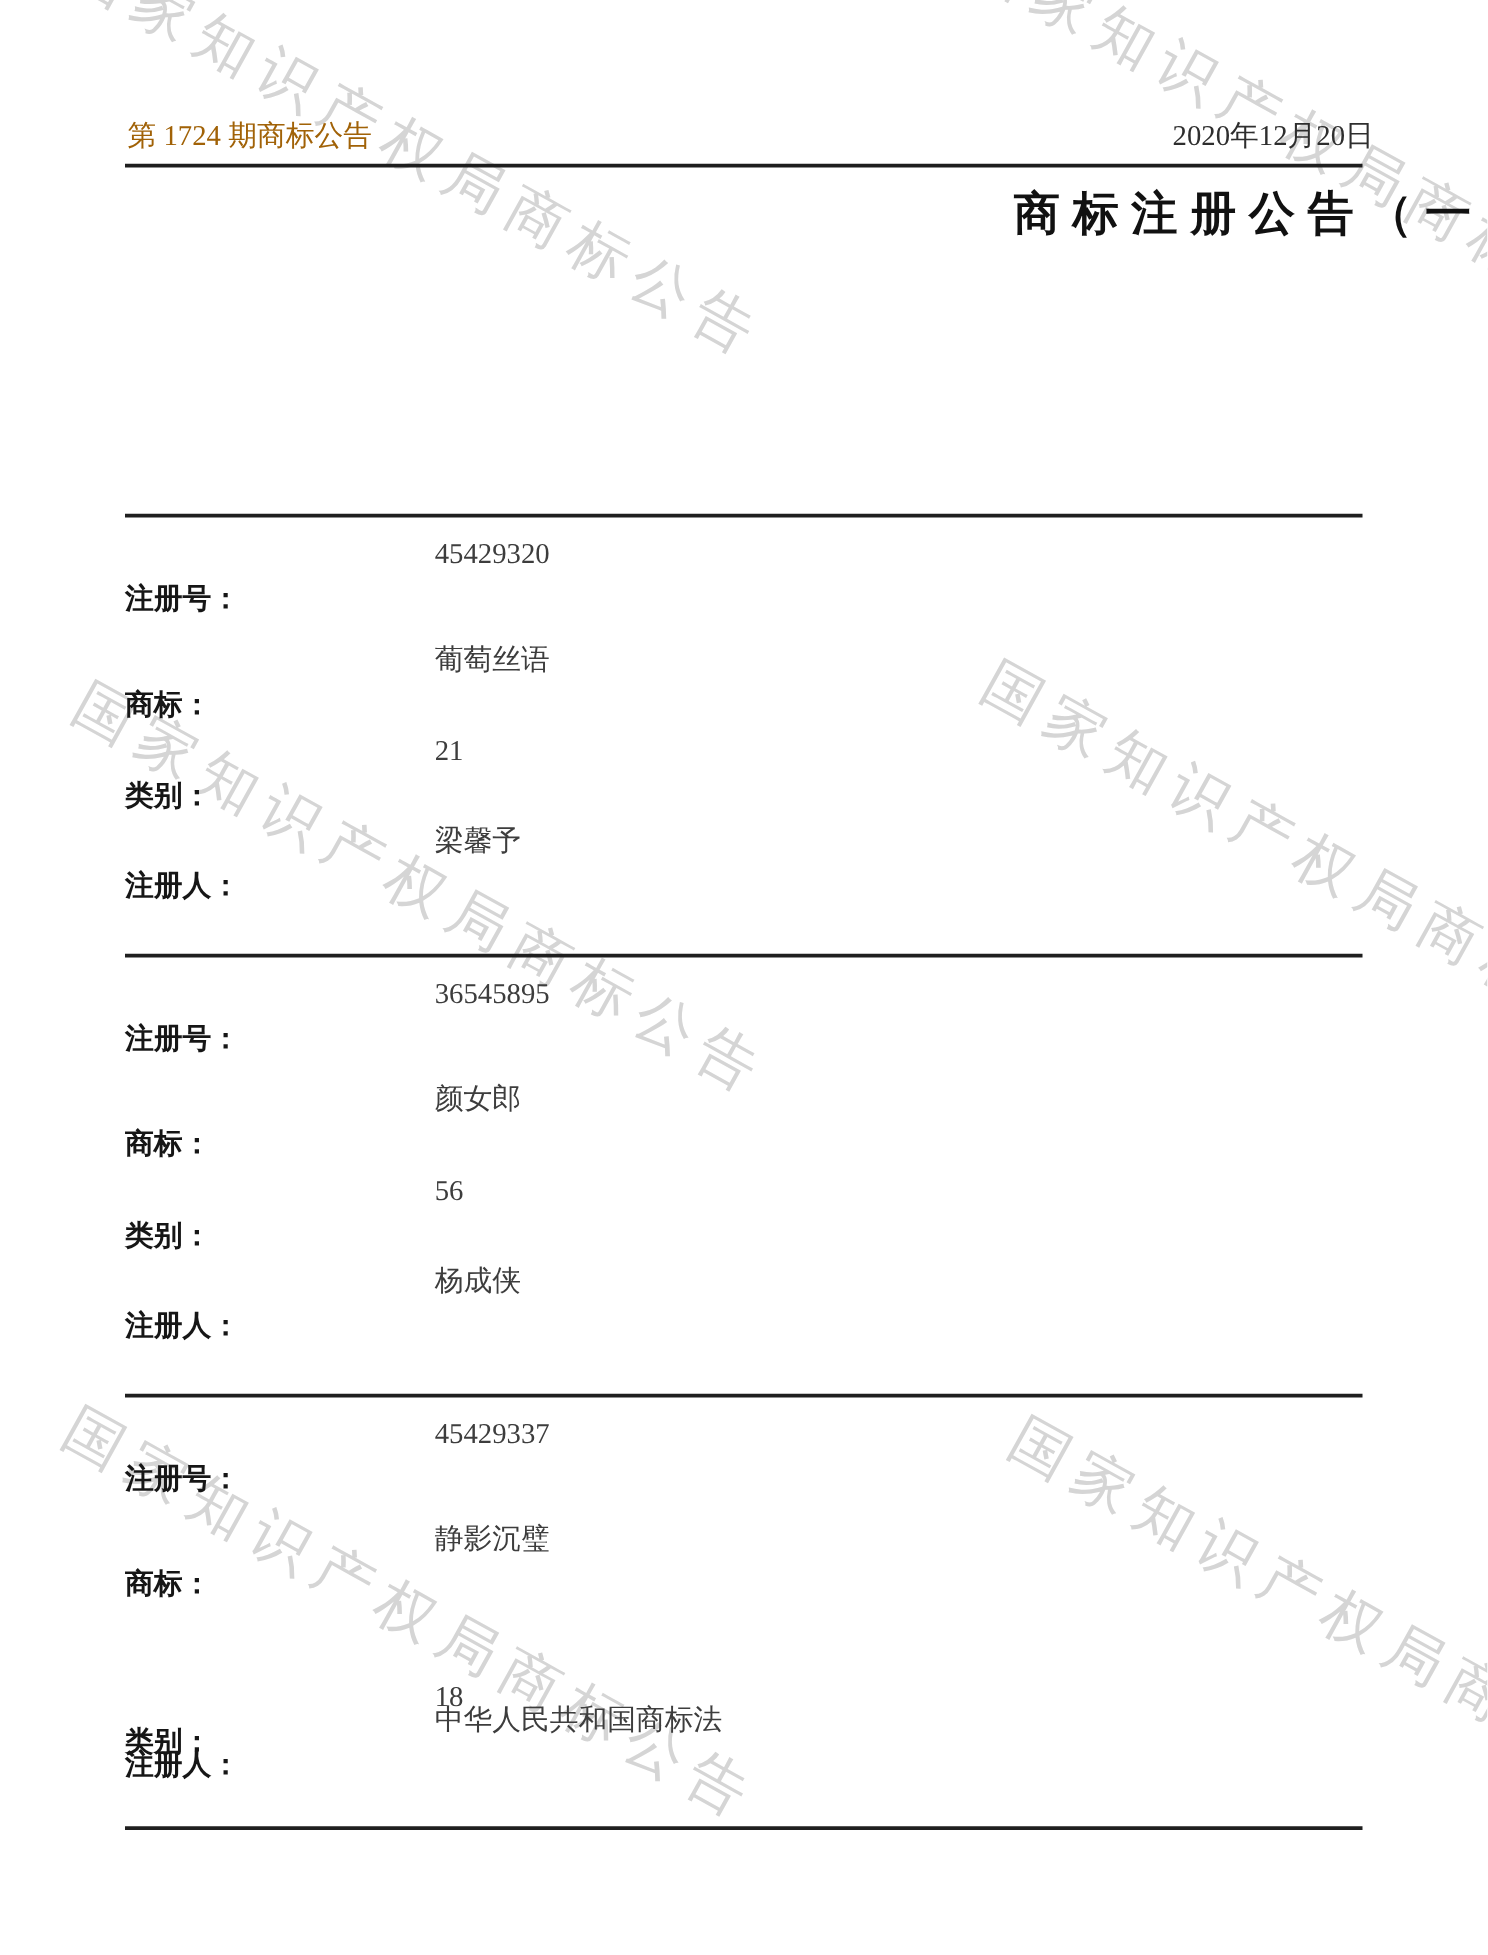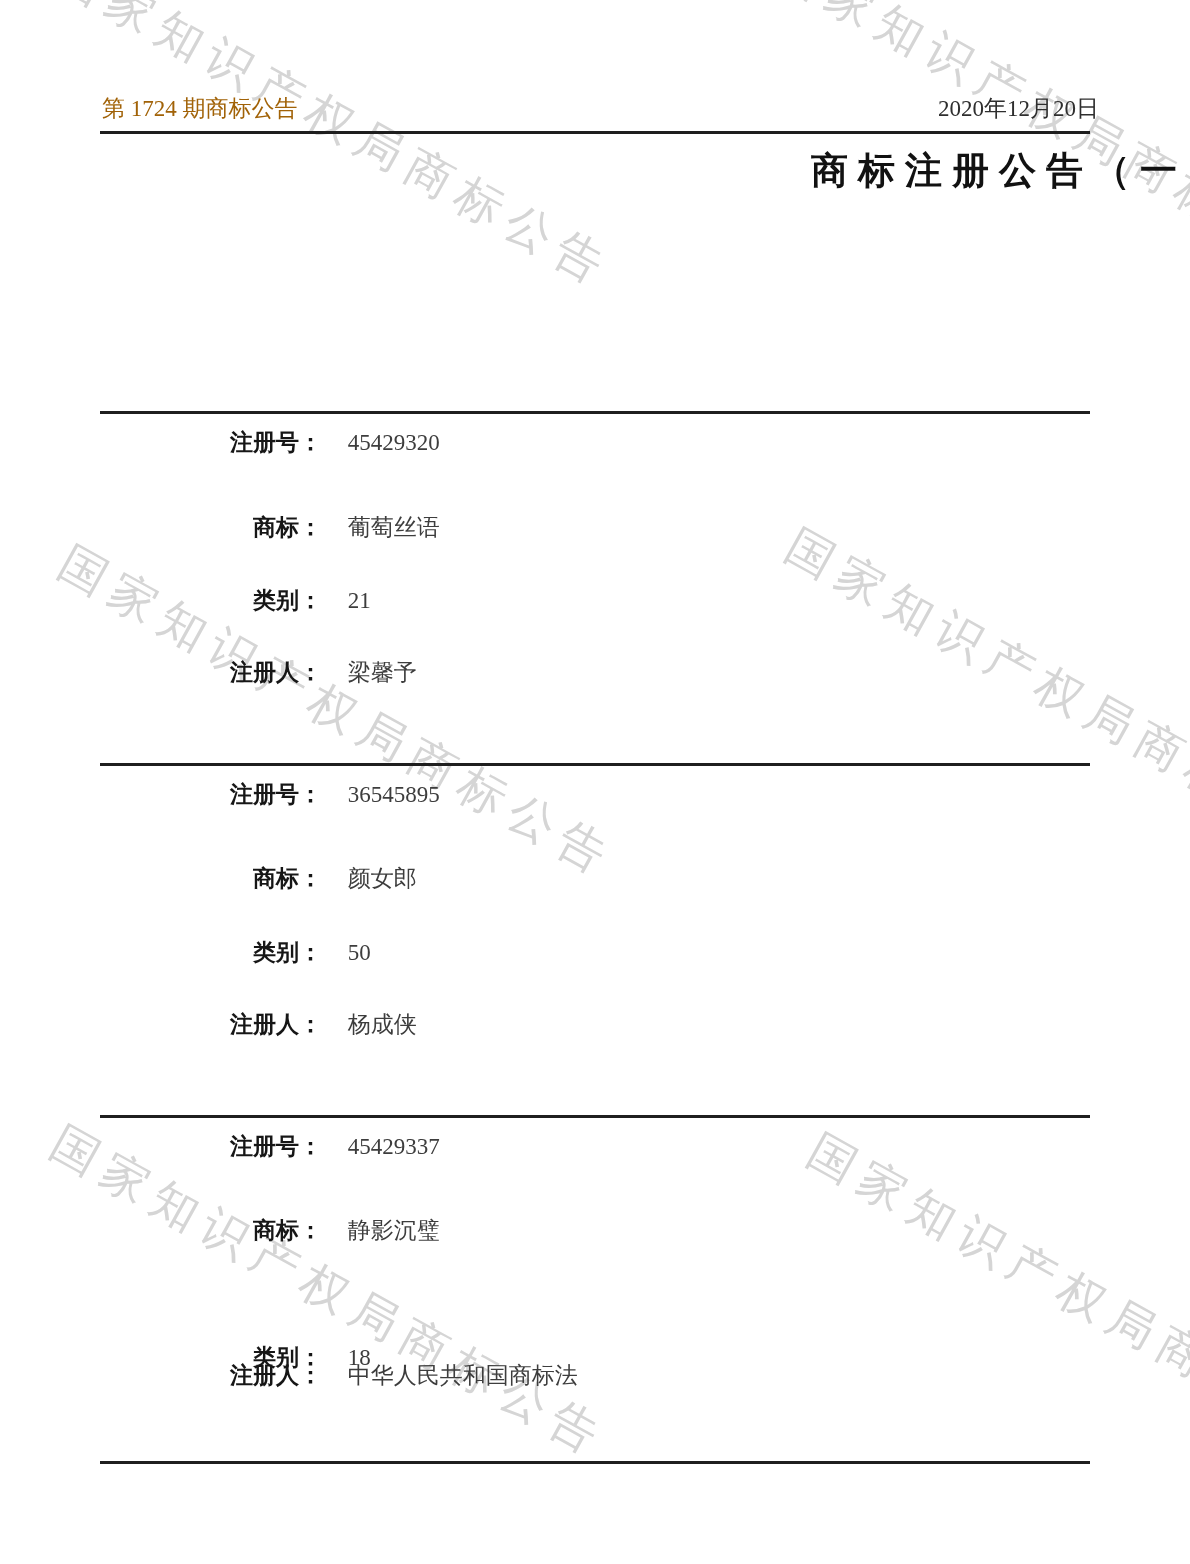--- a/index.html
+++ b/index.html
@@ -110,24 +110,24 @@
     position: absolute;
     left: 100px;
     width: 990px;
     z-index: 1;
     font-size: 23px;
     line-height: 28px;
   }
   .field-label {
     display: inline-block;
     width: 222px;
-    text-align: right;
     font-weight: 700;
     color: #161616;
     vertical-align: top;
+    margin-top: 36px;
   }
   .field-value {
     display: inline-block;
     margin-left: 20px;
     color: #3d3d3d;
     font-weight: 400;
     vertical-align: top;
   }
 </style>
 </head>
@@ -176,21 +176,21 @@
   <div class="row" style="top:781px">
     <span class="field-label">注册号：</span>
     <span class="field-value">36545895</span>
   </div>
   <div class="row" style="top:865px">
     <span class="field-label">商标：</span>
     <span class="field-value">颜女郎</span>
   </div>
   <div class="row" style="top:939px">
     <span class="field-label">类别：</span>
-    <span class="field-value">50</span>
+    <span class="field-value">56</span>
   </div>
   <div class="row" style="top:1011px">
     <span class="field-label">注册人：</span>
     <span class="field-value">杨成侠</span>
   </div>
 
   <div class="row" style="top:1133px">
     <span class="field-label">注册号：</span>
     <span class="field-value">45429337</span>
   </div>

